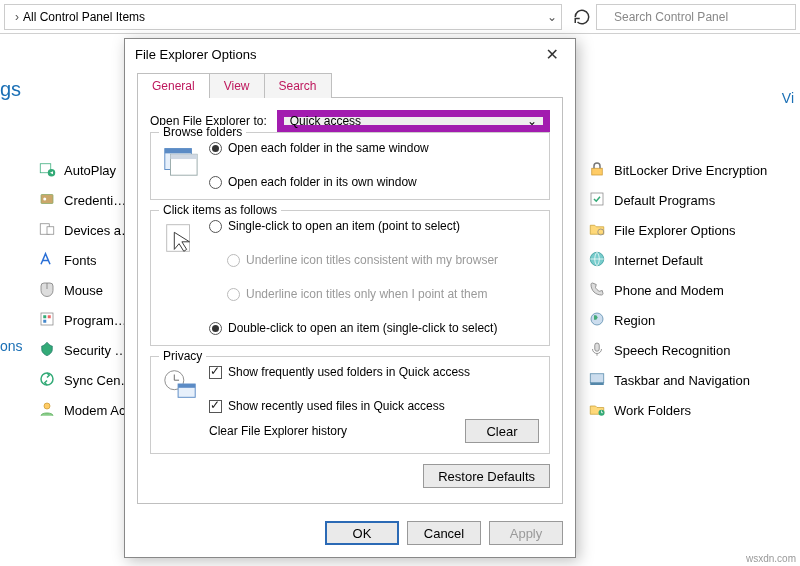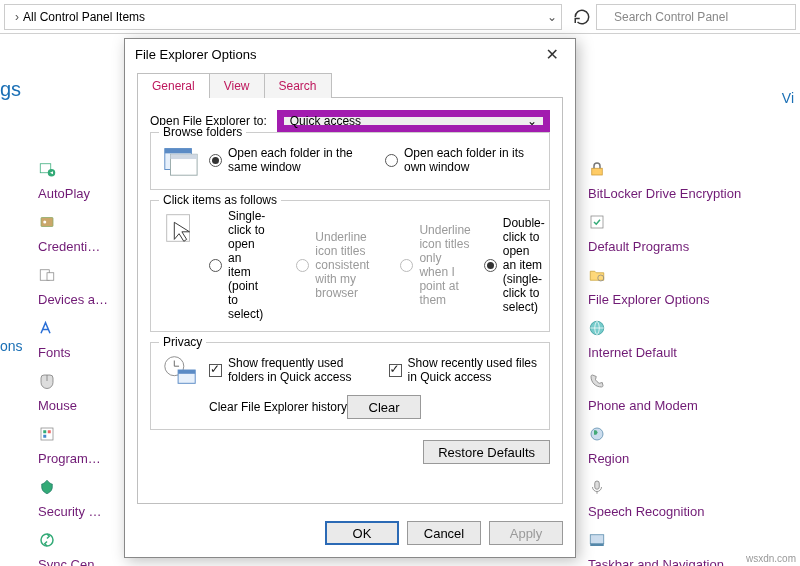--- a/index.html
+++ b/index.html
@@ -74,26 +74,25 @@
     position: absolute;
     top: 160px;
     display: flex;
     flex-direction: column;
     gap: 12px;
   }
   .cpl-left { left: 38px; width: 90px; }
   .cpl-right { left: 588px; width: 200px; }
   .cpl-item {
     display: flex;
-    align-items: flex-start;
+    align-items: flex-end;
     gap: 8px;
-    color: #701a75;
+    color: #000000;
     font-size: 13px;
     white-space: nowrap;
-    flex-direction: column;
   }
   .cpl-item .cpl-icon {
     width: 18px; height: 18px;
     display: flex; align-items: center; justify-content: center;
     font-size: 14px;
   }
   .ons-chip {
     position: absolute;
     left: 0; top: 338px;
     color: #1a6fb5;
@@ -189,39 +188,39 @@
     display: flex;
     gap: 10px;
   }
   .group-icon {
     width: 38px; height: 38px;
     flex-shrink: 0;
     display: flex;
     align-items: center;
     justify-content: center;
   }
-  .opts { display: flex; flex-direction: row; gap: 13px; }
+  .opts { display: flex; flex-direction: column; gap: 20px; }
   .opt { display: flex; align-items: center; gap: 6px; font-size: 12px; }
   .opt.disabled { color: #9a9a9a; }
   .radio {
     width: 13px; height: 13px; border: 1px solid #555; border-radius: 50%; position: relative;
     flex-shrink: 0;
   }
   .radio.disabled { border-color: #bbb; }
   .radio.checked::after {
     content: ""; position: absolute; top: 2px; left: 2px; width: 7px; height: 7px; border-radius: 50%; background: #333;
   }
   .chk {
     width: 13px; height: 13px; border: 1px solid #555; position: relative; flex-shrink: 0;
   }
   .chk.checked::after {
     content: "✓"; position: absolute; top: -3px; left: 0; font-size: 12px; color: #222;
   }
   .clear-row {
-    display: flex; align-items: center; padding-left: 48px; margin-top: 6px;
+    display: flex; justify-content: space-between; align-items: center; padding-left: 48px; margin-top: 6px;
   }
   .btn {
     min-width: 74px;
     height: 24px;
     border: 1px solid #999;
     background: #eaeaea;
     display: inline-flex;
     align-items: center;
     justify-content: center;
     font-size: 13px;

